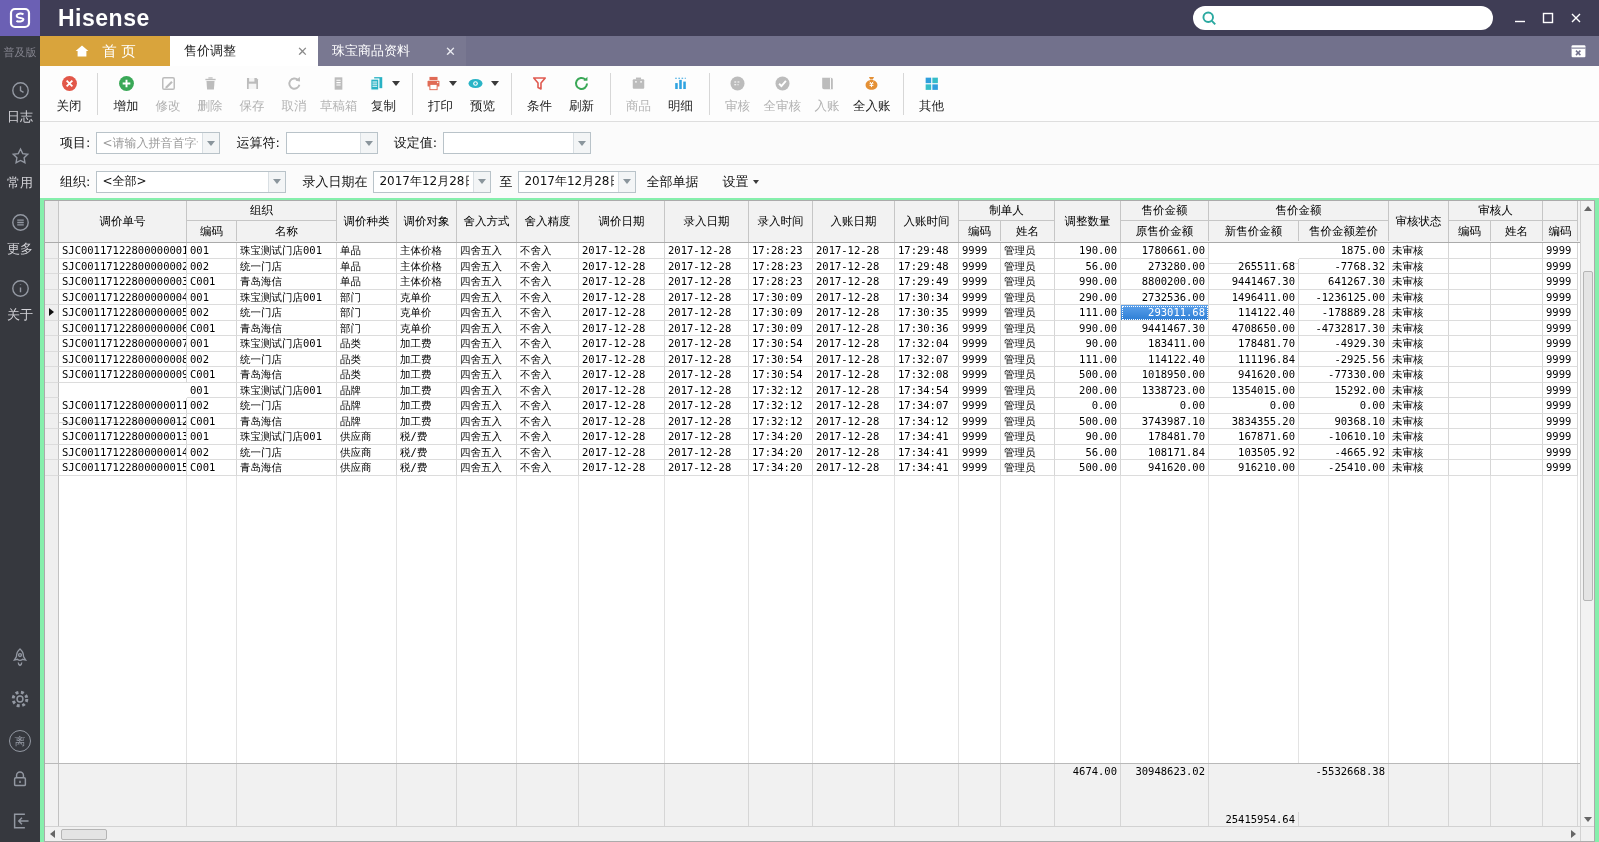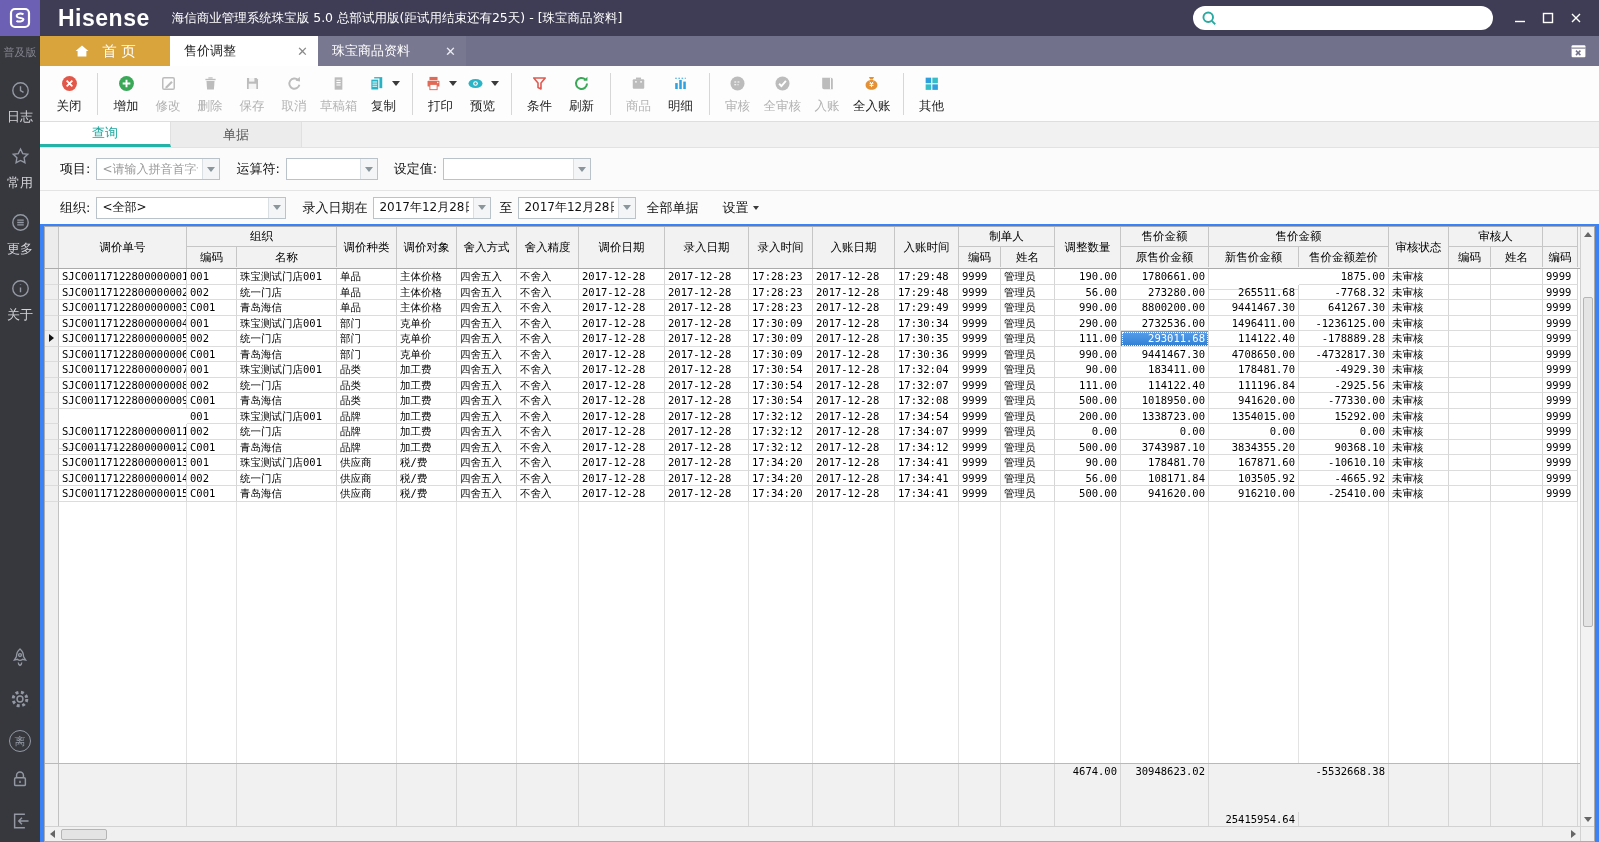--- a/index.html
+++ b/index.html
@@ -22,21 +22,21 @@
   .sidebar { flex:0 0 40px; background:#36383e; display:flex; flex-direction:column; align-items:center; }
   .side-edition { color:#83838d; font-size:11px; margin-top:9px; }
   .side-item { display:flex; flex-direction:column; align-items:center; margin-top:20px; cursor:pointer; }
   .side-item .slabel { color:#d3d3d8; font-size:13px; margin-top:7px; }
   .side-item svg { display:block; }
   .side-spacer { flex:1; }
   .side-bottom { display:flex; flex-direction:column; align-items:center; margin-bottom:6px; }
   .side-bicon { margin-top:16px; cursor:pointer; }
   .leave-circle { width:22px; height:22px; border:1.3px solid #9398a2; border-radius:50%; color:#9398a2; font-size:11px; display:flex; align-items:center; justify-content:center; }
 
-  .main { flex:1; display:flex; flex-direction:column; min-width:0; background:#3b82f6; }
+  .main { flex:1; display:flex; flex-direction:column; min-width:0; background:#86efac; }
 
   
   .tabbar { flex:0 0 30px; background:#72718c; display:flex; align-items:stretch; }
   .tab-home { width:130px; background:#d9a43c; color:#fff; display:flex; align-items:center; justify-content:center; gap:12px; font-size:14.5px; cursor:pointer; }
   .tab { width:148px; display:flex; align-items:center; padding:0 10px 0 14px; color:#fff; font-size:13px; cursor:pointer; }
   .tab.active { background:#fff; color:#222; }
   .tab.shade { background:rgba(255,255,255,.05); }
   .tab .x { margin-left:auto; font-size:13px; color:#ecedf3; cursor:pointer; }
   .tab.active .x { color:#8a8a8a; }
   .tabbar-right { margin-left:auto; display:flex; align-items:center; margin-right:12px; cursor:pointer; }
@@ -108,21 +108,20 @@
 <div id="app">
 
   <div class="titlebar">
     <div class="logo-box">
       <svg width="24" height="24" viewBox="0 0 24 24">
         <rect x="3" y="3" width="18" height="18" rx="4" fill="none" stroke="#fff" stroke-width="2.2"></rect>
         <path d="M15.5 8.2c-4.5-1.6-8 .6-6.4 2.6 1.3 1.6 6.6.6 6.3 2.8-.3 2-4.6 2.6-7 1.2" fill="none" stroke="#fff" stroke-width="2"></path>
       </svg>
     </div>
     <div class="brand">Hisense</div>
-    <div class="wtitle">海信商业管理系统珠宝版 5.0 总部试用版(距试用结束还有25天) - [珠宝商品资料]</div>
     <div class="search-pill">
       <span style="display:flex;">
         <svg width="17" height="17" viewBox="0 0 16 16">
           <circle cx="6.8" cy="6.8" r="4.5" fill="none" stroke="#2aa9a0" stroke-width="1.8"></circle>
           <path d="M10.2 10.2l3.2 3.4" stroke="#2aa9a0" stroke-width="1.8"></path>
         </svg>
       </span>
       <input value="" style="">
     </div>
     <div class="winctl">
@@ -476,28 +475,20 @@
                   <rect x="8.8" y="2.5" width="5.2" height="5.2" fill="#35bdc8"></rect>
                   <rect x="2.5" y="8.8" width="5.2" height="5.2" fill="#35bdc8"></rect>
                   <rect x="8.8" y="8.8" width="5.2" height="5.2" fill="#2f9fdd"></rect>
                 </svg>
               </span>
             </div>
             <div class="tlabel">其他</div>
           </div>
         </div>
 
-      <div class="subtabs">
-        <div class="stab active">
-          <span>查询</span>
-        </div>
-        <div class="stab">
-          <span>单据</span>
-        </div>
-      </div>
 
       <div class="filter1">
         <span class="flabel">项目:</span>
         <div class="combo" style="width:124px">
           <span class="cval ph">&lt;请输入拼音首字母&gt;</span>
           <span class="cbtn">
               <span class="arr-down" style="border-top-color:#8a959c;"></span>
             </span>
         </div>
         <span class="flabel">运算符:</span>

